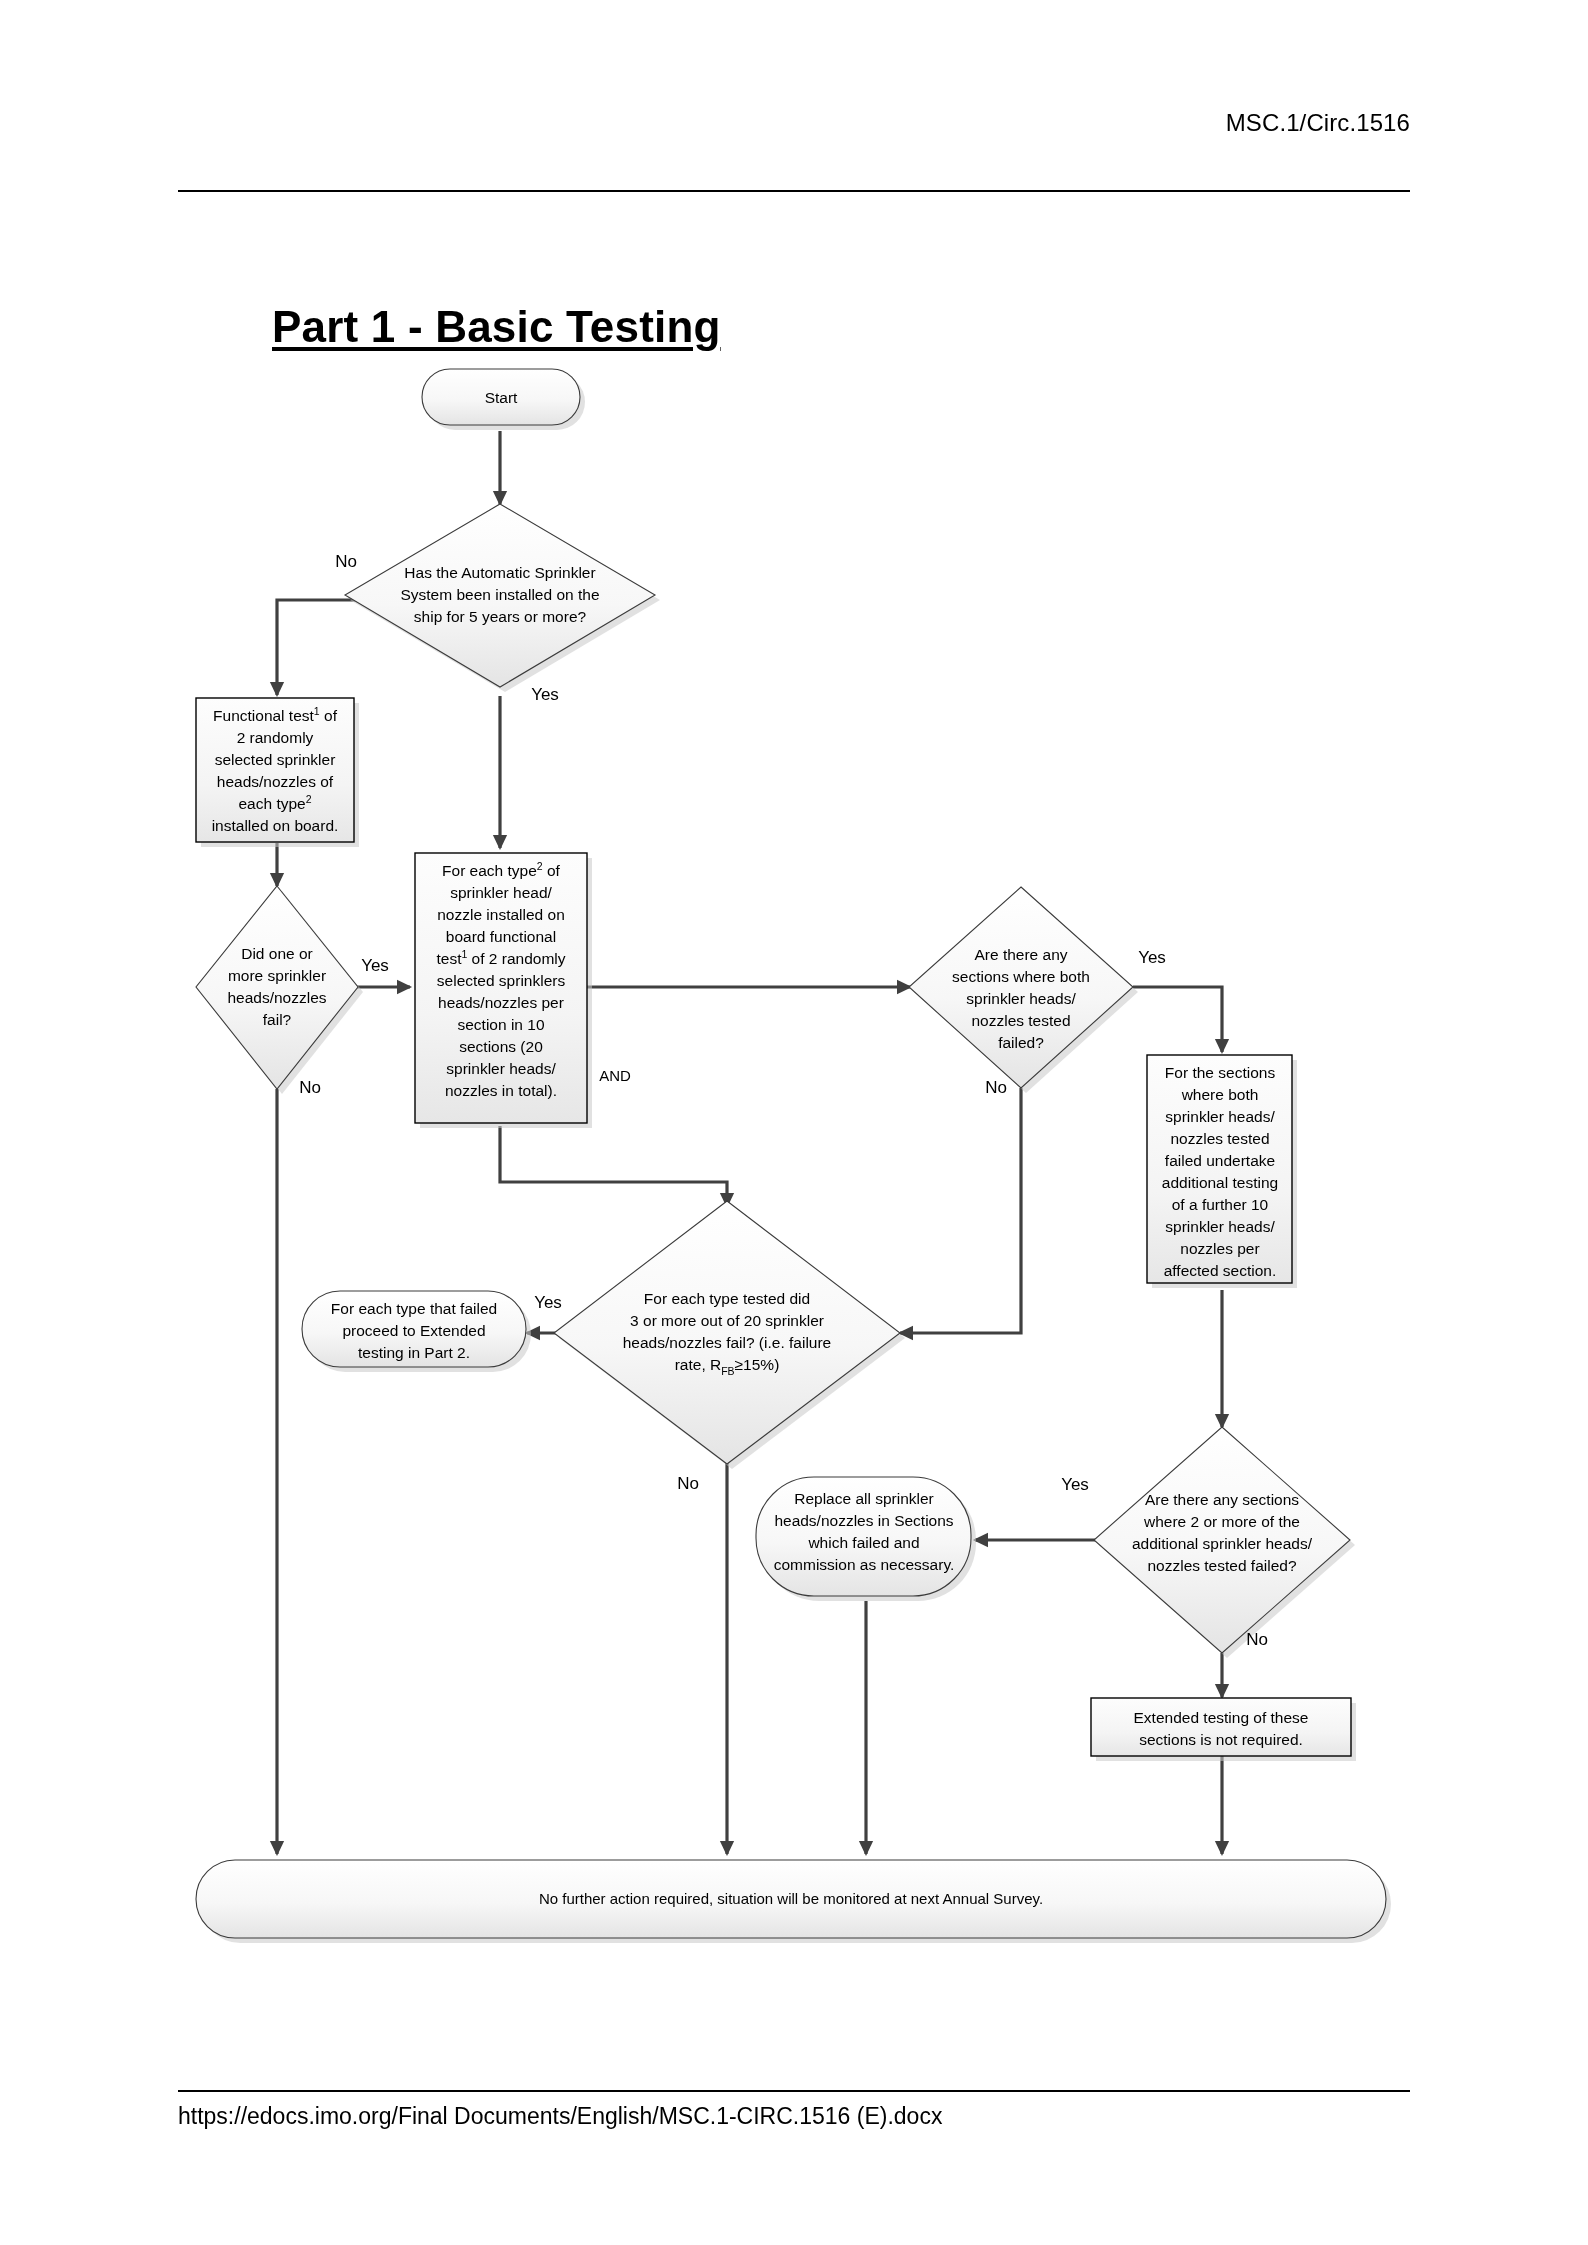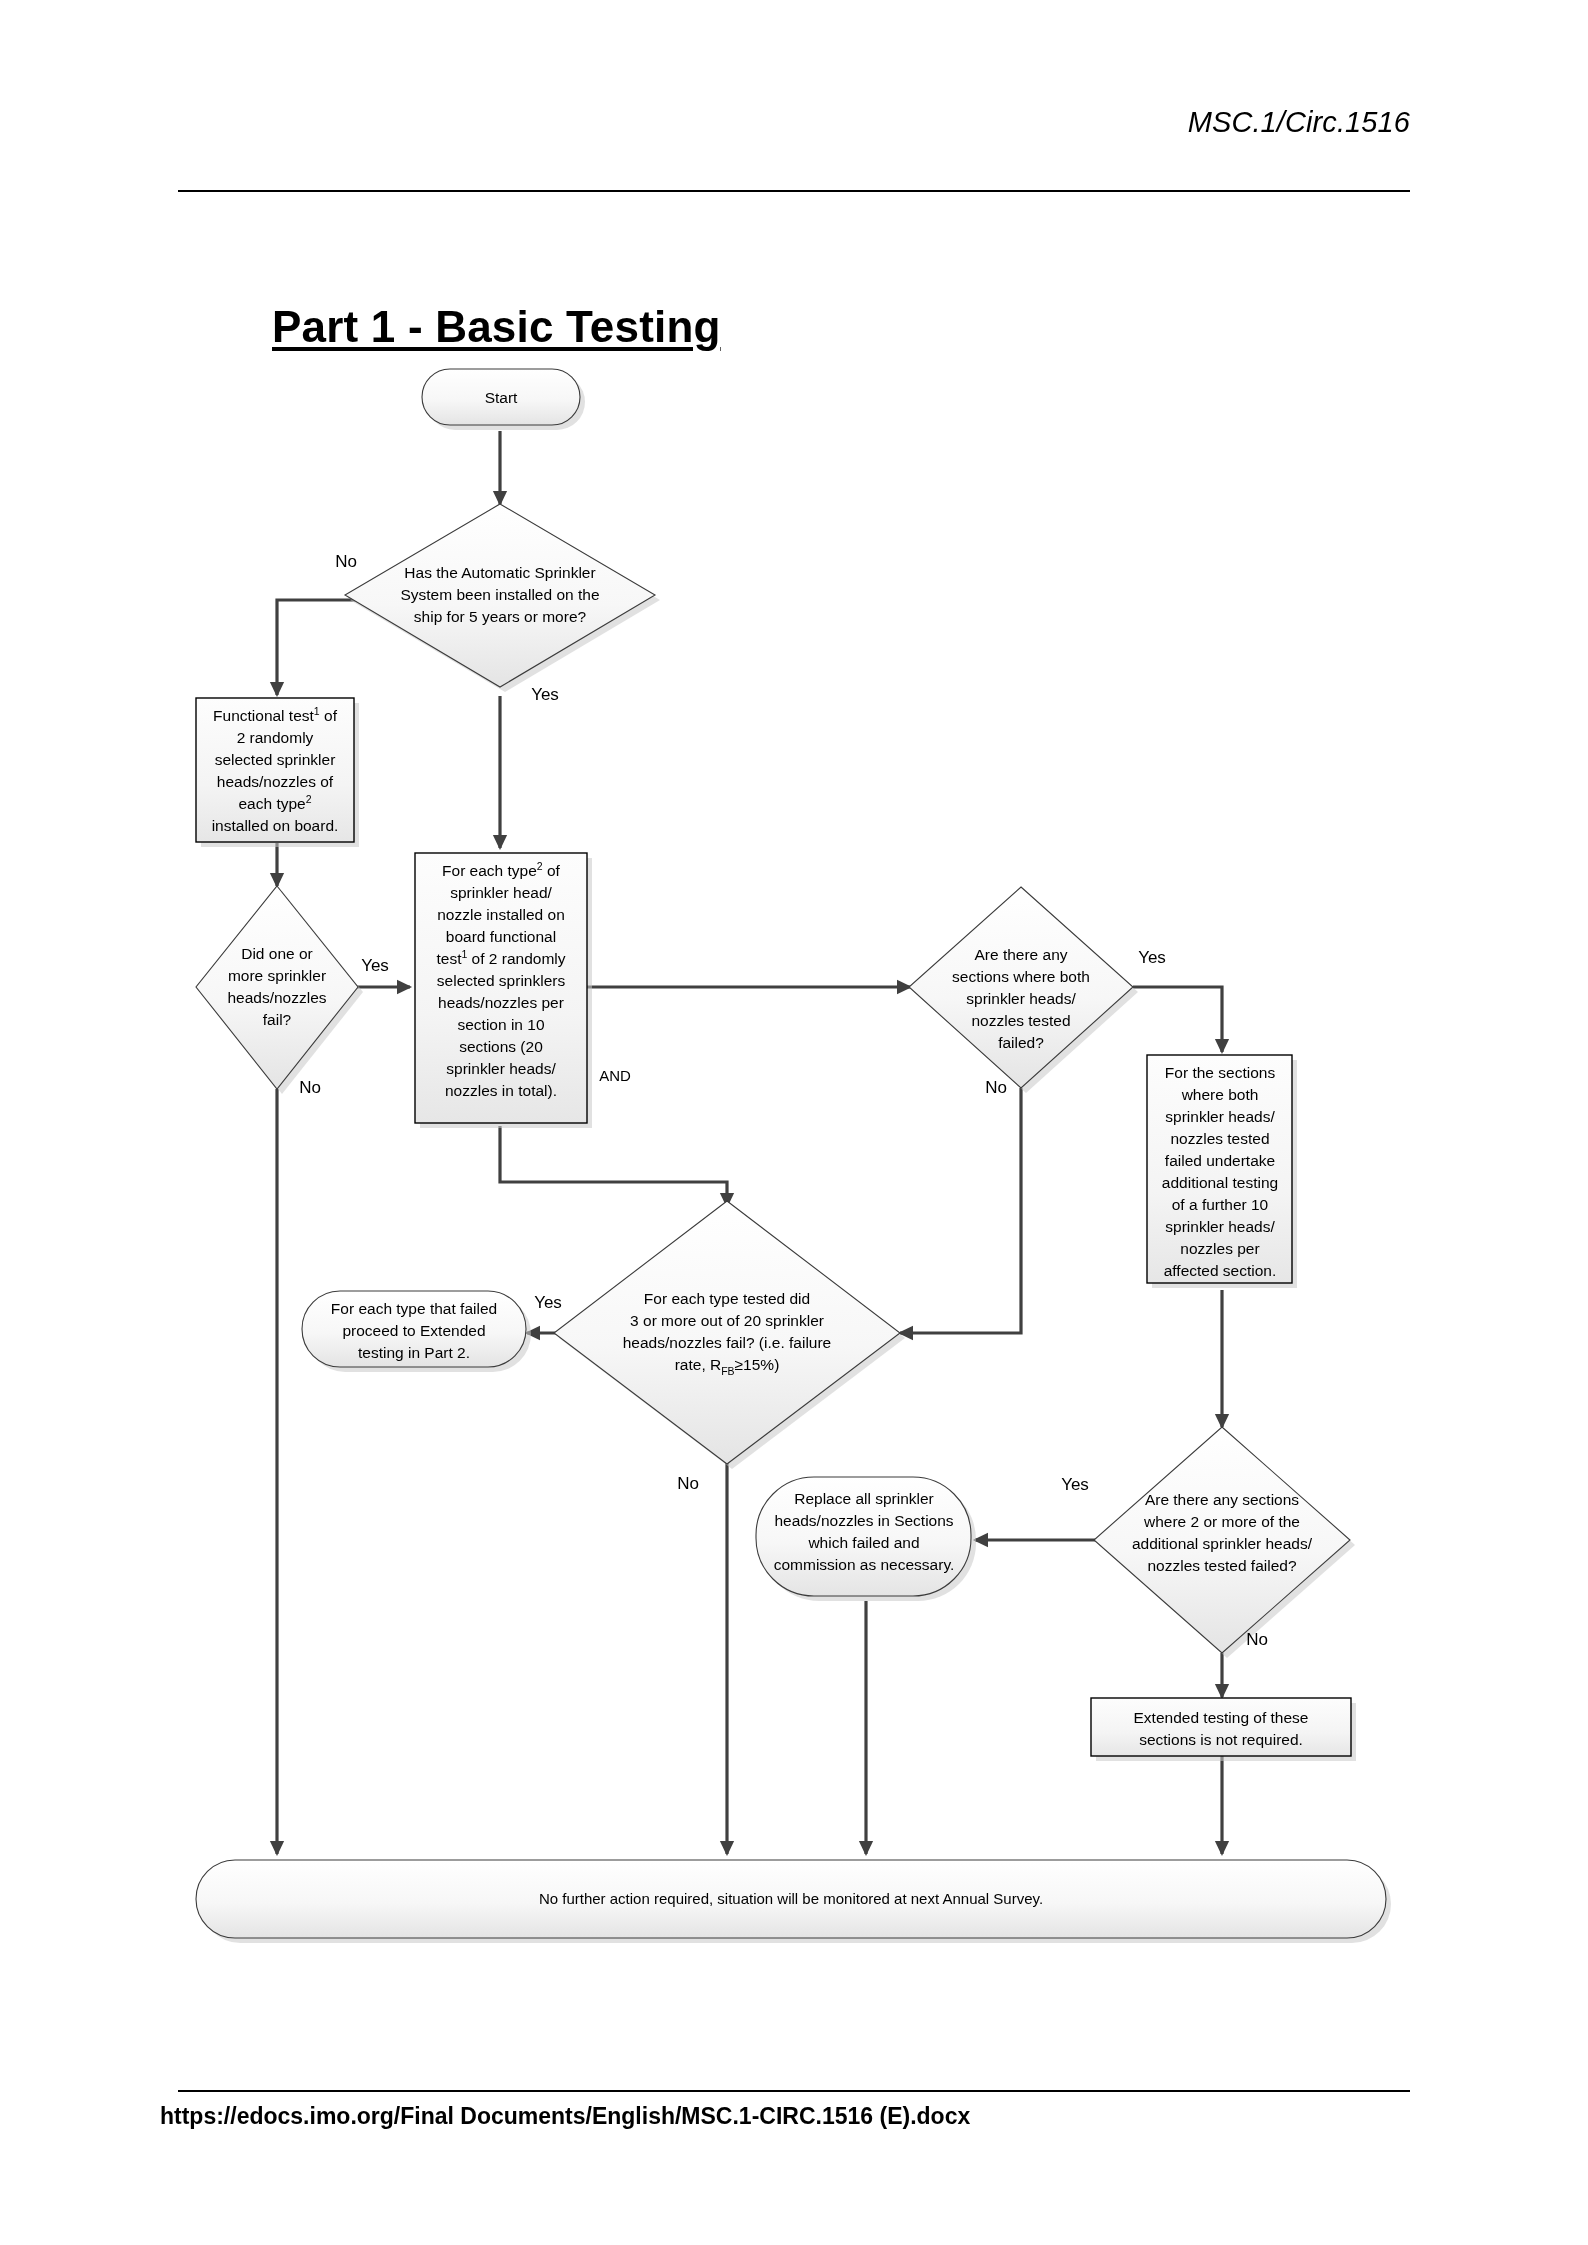--- a/index.html
+++ b/index.html
@@ -24,25 +24,24 @@
 
   
   .header {
     position: absolute;
     left: 178px;
     top: 104px;
     width: 1232px;
     text-align: right;
   }
   .header-line {
-    font-size: 29px;
+    font-size: 24px;
     line-height: 37px;
     letter-spacing: 0.1px;
     white-space: nowrap;
-    font-style: italic;
   }
   .header-rule {
     position: absolute;
     left: 178px;
     top: 190px;
     width: 1232px;
     height: 0;
     border-top: 2.4px solid #000;
   }
 
@@ -64,26 +63,25 @@
   .footer-rule {
     position: absolute;
     left: 178px;
     top: 2090px;
     width: 1232px;
     height: 0;
     border-top: 2.4px solid #000;
   }
   .footer-text {
     position: absolute;
-    left: 160px;
+    left: 178px;
     top: 2100px;
     font-size: 23px;
     line-height: 32px;
     white-space: nowrap;
-    font-weight: bold;
   }
 
   
   .flow {
     position: absolute;
     left: 0;
     top: 0;
     width: 1588px;
     height: 2245px;
   }

